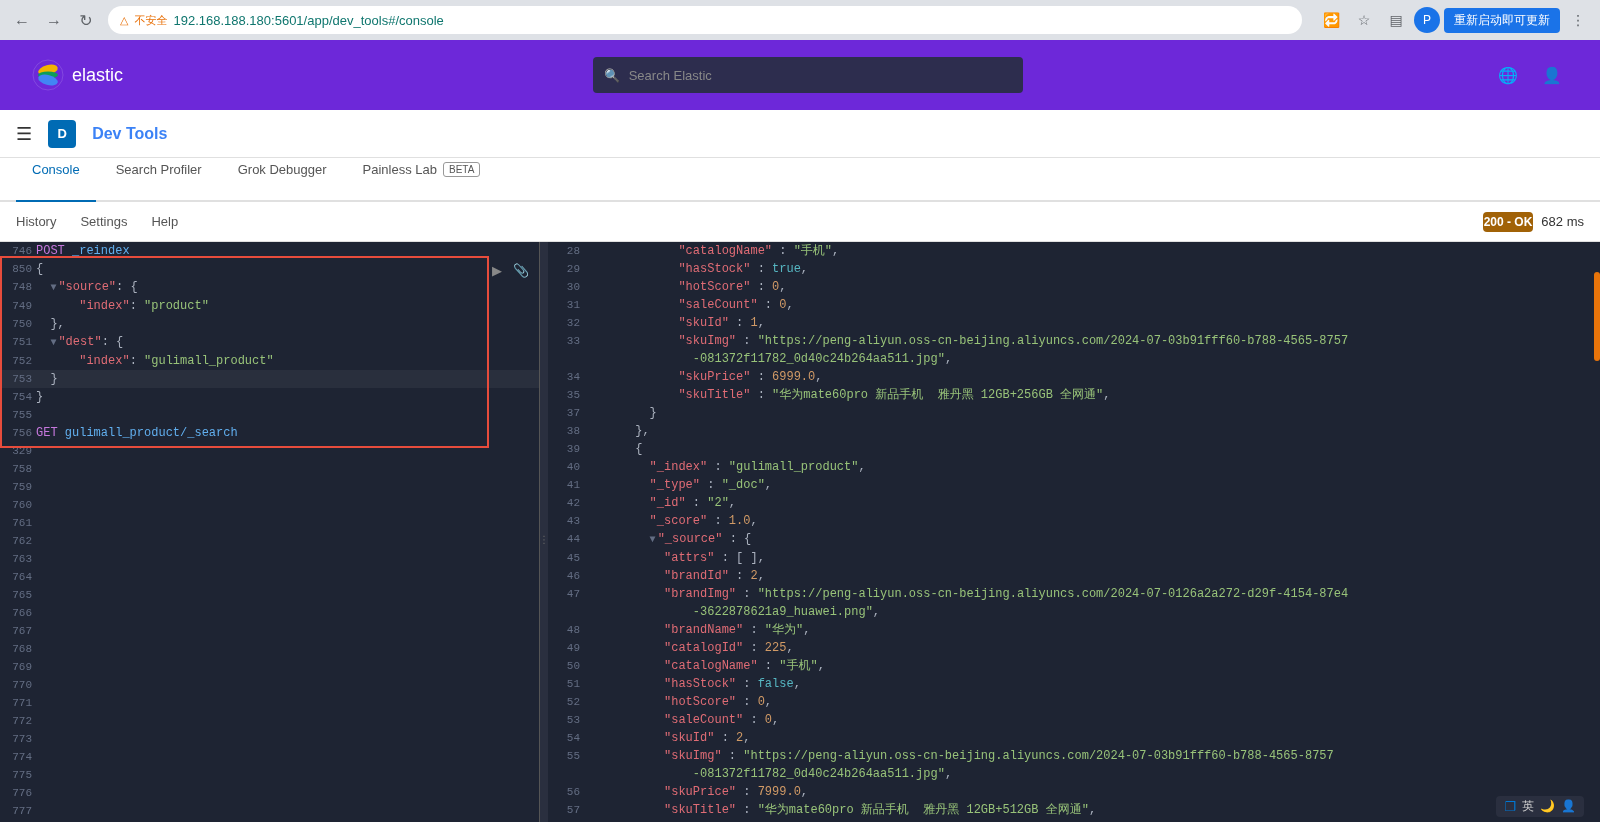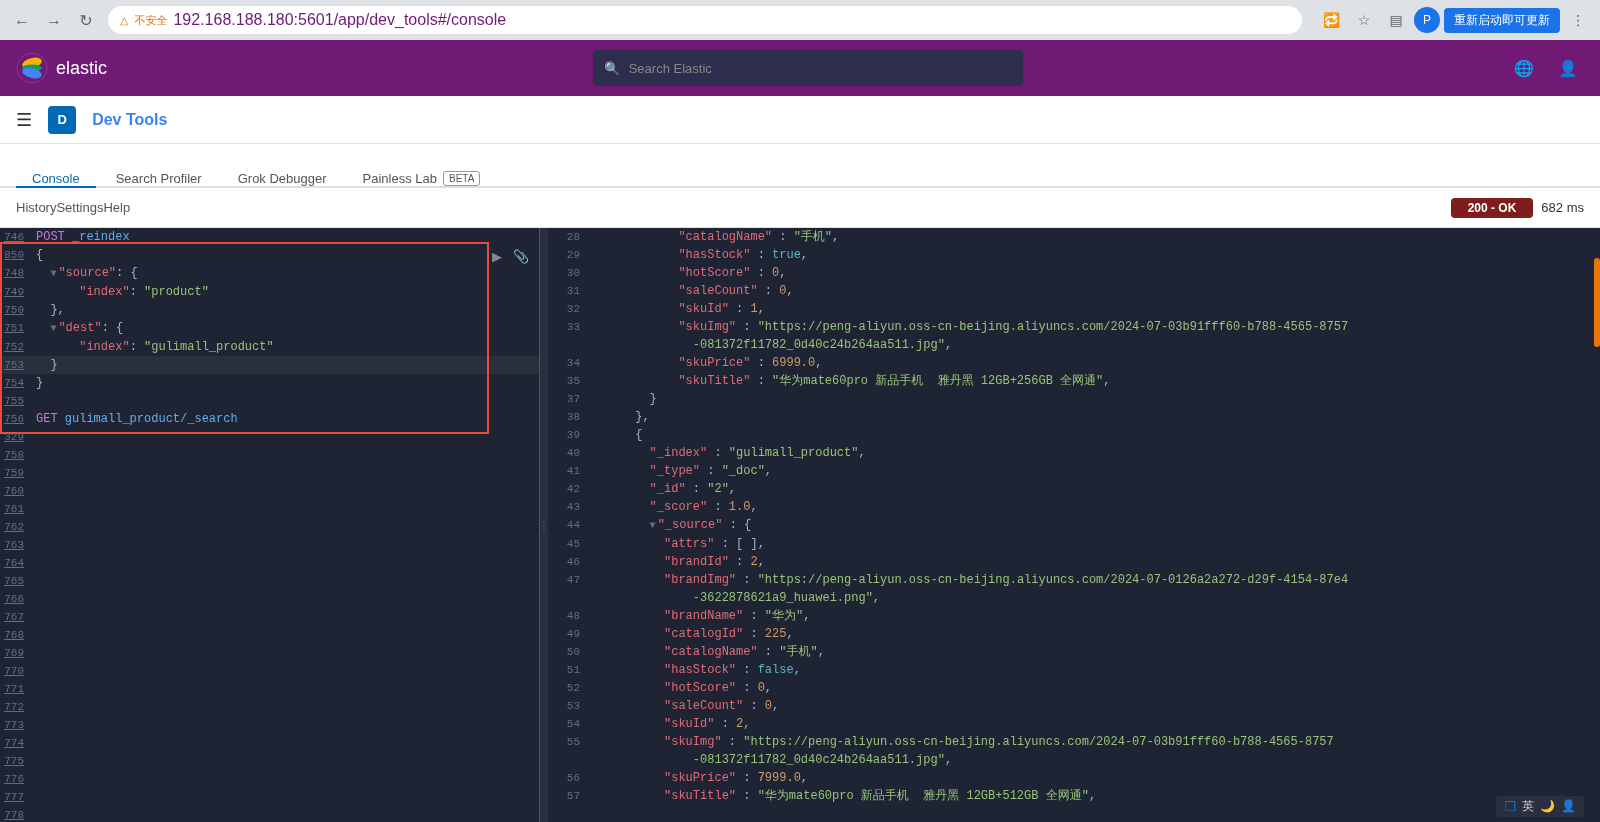--- a/index.html
+++ b/index.html
@@ -31,21 +31,21 @@
       background: #fff;
       border-radius: 14px;
       display: flex;
       align-items: center;
       padding: 0 12px;
       gap: 6px;
       font-size: 12px;
       color: #202124;
     }
     .address-bar .warning { color: #e8710a; font-size: 11px; }
-    .address-text { color: #701a75; font-size: 16px; }
+    .address-text { color: #0f766e; font-size: 13px; }
     .browser-actions { display: flex; gap: 4px; align-items: center; margin-left: 8px; }
     .browser-action-btn {
       width: 28px; height: 28px;
       border-radius: 50%;
       border: none;
       background: transparent;
       cursor: pointer;
       display: flex; align-items: center; justify-content: center;
       color: #5f6368;
       font-size: 14px;
@@ -56,25 +56,25 @@
       border: none;
       border-radius: 4px;
       padding: 4px 10px;
       font-size: 12px;
       cursor: pointer;
       white-space: nowrap;
     }
 
     
     .app-header {
-      background: #701a75;
-      height: 56px;
-      display: flex;
-      align-items: center;
-      padding: 0 16px;
+      background: #6d28d9;
+      height: 70px;
+      display: flex;
+      align-items: center;
+      padding: 0 32px;
       gap: 16px;
     }
     .elastic-logo {
       display: flex;
       align-items: center;
       gap: 8px;
       color: white;
       font-size: 18px;
       font-weight: 300;
     }
@@ -155,21 +155,21 @@
       display: flex;
       align-items: flex-end;
       padding: 0 16px;
       border-bottom: 2px solid #e0e0e0;
       gap: 4px;
     }
     .tab {
       height: 40px;
       padding: 0 16px;
       display: flex;
-      align-items: flex-end;
+      align-items: flex-start;
       font-size: 13px;
       color: #555;
       cursor: pointer;
       border-bottom: 2px solid transparent;
       margin-bottom: -2px;
     }
     .tab.active {
       color: #006bb4;
       border-bottom: 2px solid #006bb4;
     }
@@ -186,34 +186,34 @@
     
     .toolbar {
       background: #fff;
       height: 40px;
       display: flex;
       align-items: center;
       padding: 0 16px;
       justify-content: space-between;
       border-bottom: 1px solid #e0e0e0;
     }
-    .toolbar-left { display: flex; gap: 0; }
+    .toolbar-left { display: flex; gap: 24px; }
     .toolbar-link {
       font-size: 13px;
       color: #555;
       cursor: pointer;
       background: none;
       border: none;
     }
     .toolbar-right { display: flex; align-items: center; gap: 8px; }
     .status-badge {
-      background: #7f1d1d;
+      background: #a16207;
       color: #fff;
       border-radius: 4px;
-      padding: 3px 17px;
+      padding: 3px 1px;
       font-size: 12px;
       font-weight: 600;
     }
     .time-badge {
       font-size: 13px;
       color: #333;
     }
 
     
     .main-content {
@@ -244,26 +244,25 @@
       min-height: 18px;
       padding: 0 8px 0 0;
     }
     .editor-line.highlighted {
       background: rgba(255,255,255,0.05);
     }
     .line-number {
       color: #636d83;
       min-width: 36px;
       text-align: right;
-      padding-right: 12px;
+      padding-right: 4px;
       user-select: none;
       font-size: 11px;
       line-height: 18px;
       flex-shrink: 0;
-      text-decoration: underline;
     }
     .line-content {
       line-height: 18px;
       white-space: pre;
       flex: 1;
     }
     .kw-method { color: #c678dd; }
     .kw-key { color: #e06c75; }
     .kw-string { color: #98c379; }
     .kw-number { color: #d19a66; }

